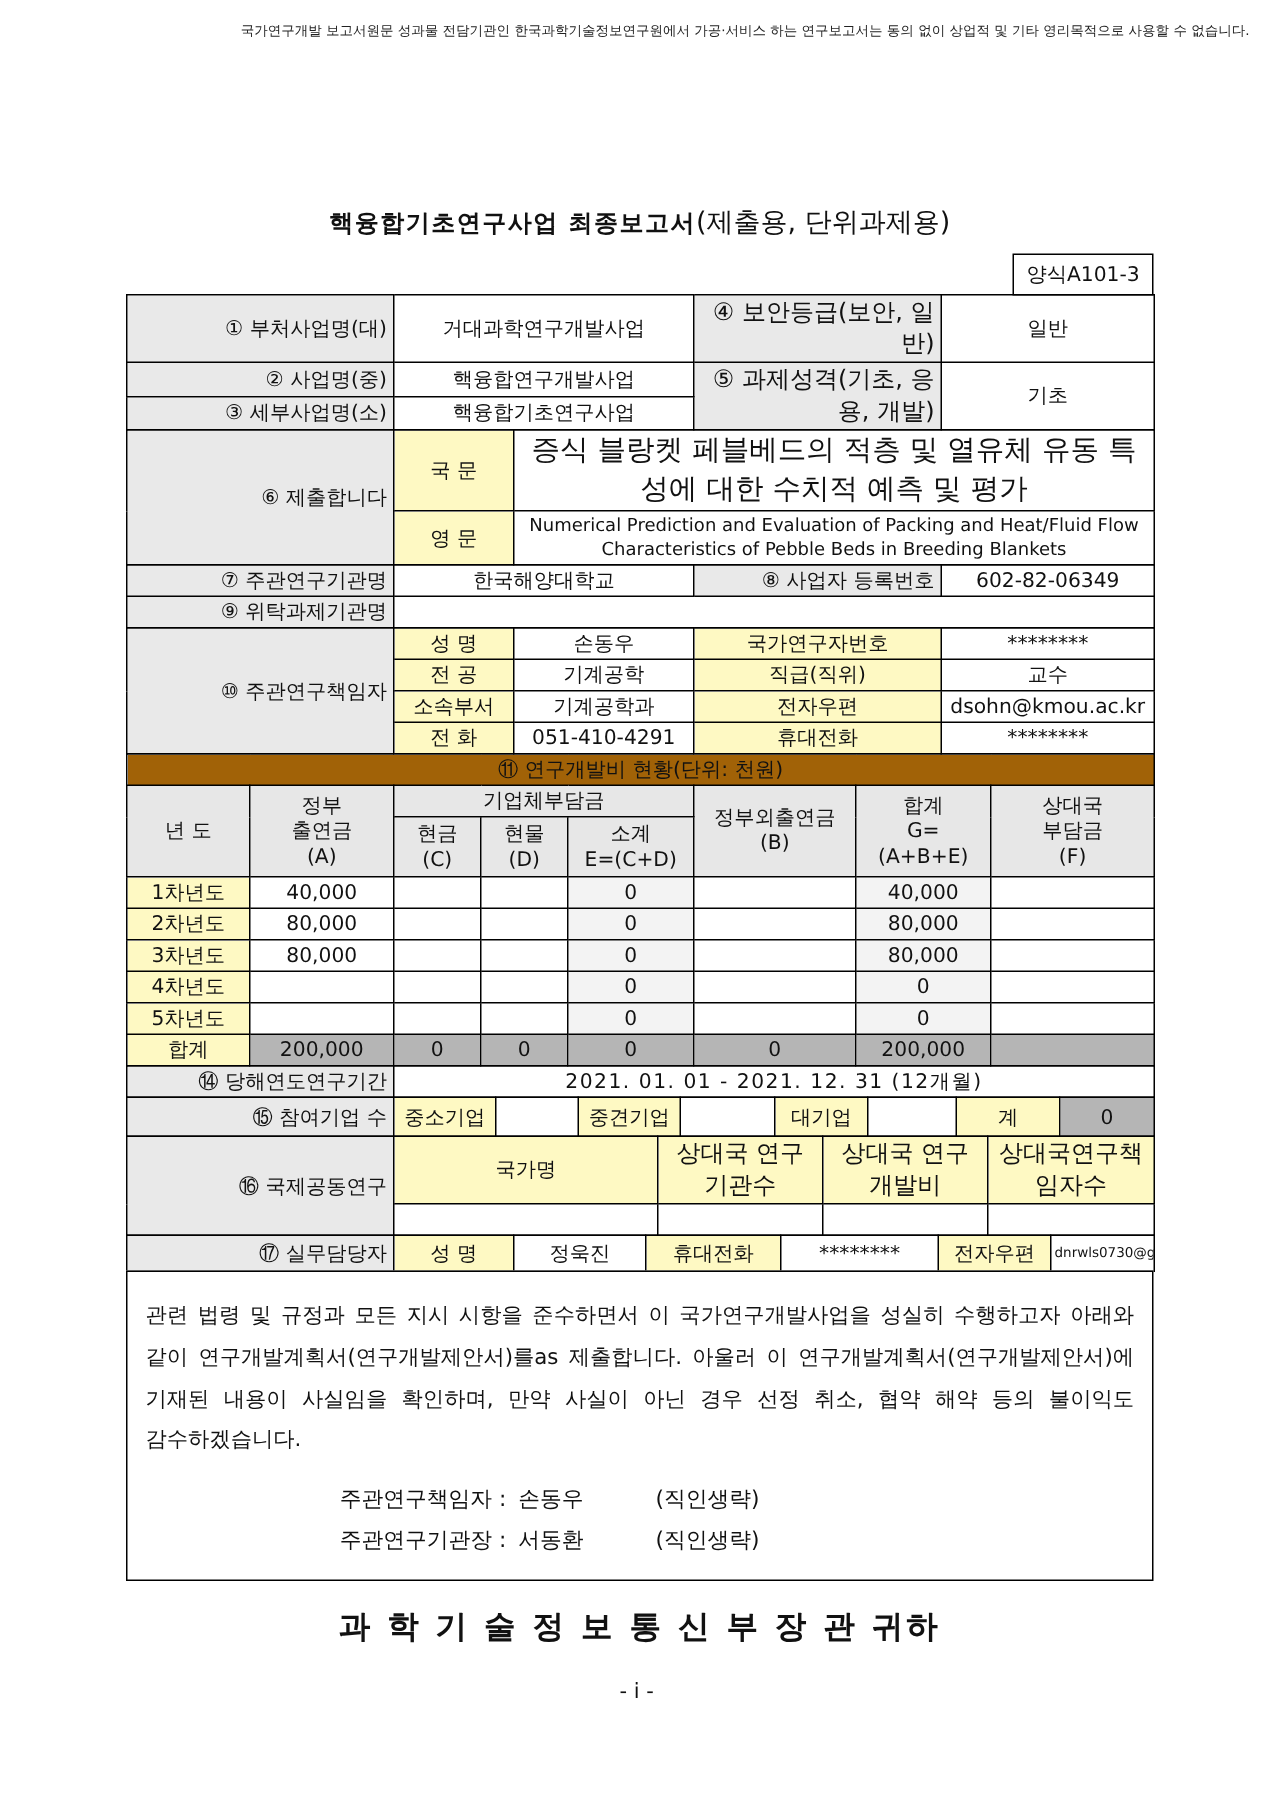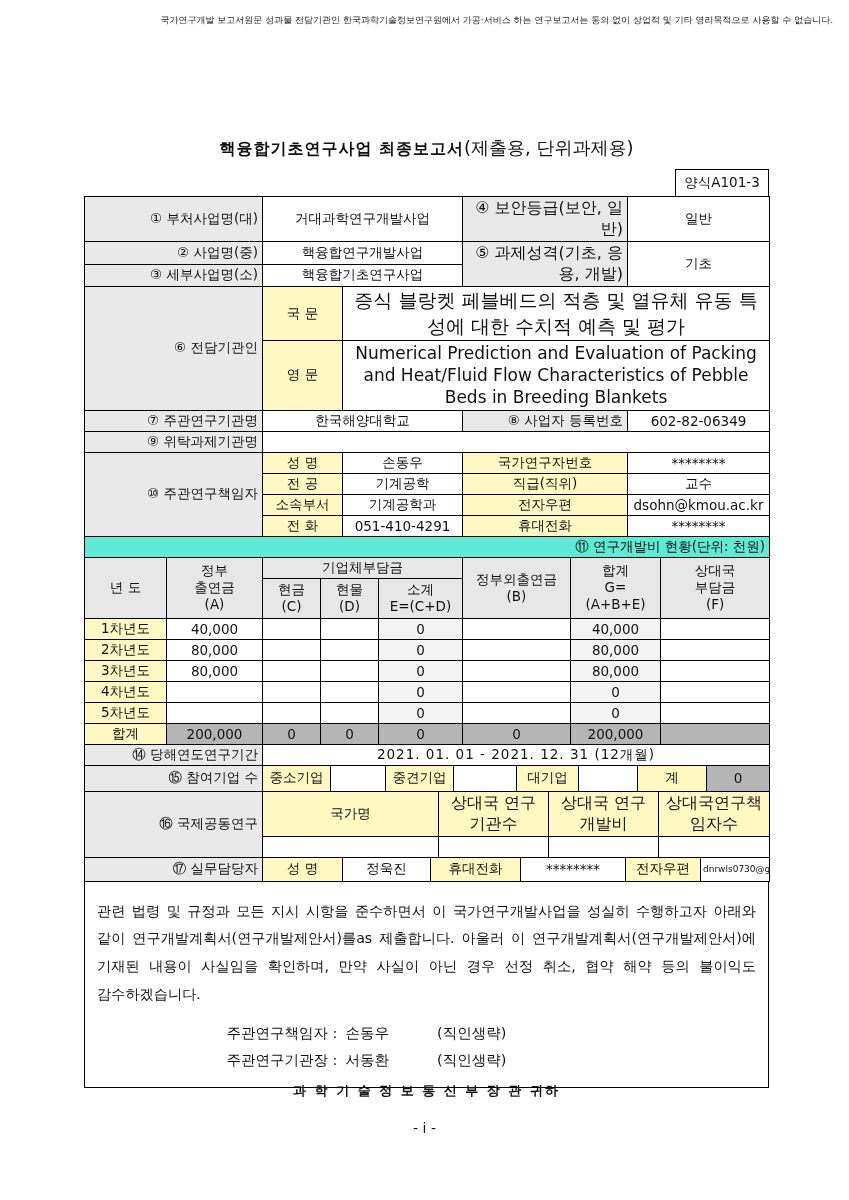--- a/index.html
+++ b/index.html
@@ -31,42 +31,42 @@
     border: 1px solid #000; font-size: 13.5px; text-align: center;
     padding: 1px 4px; height: 21px; overflow: hidden; vertical-align: middle;
   }
   .lbl  { background: #e9e9e9; text-align: right; padding-left: 7px; }
   .sub  { background: #fef9c3; }
   .dark { background: #b5b5b5; }
   .shade{ background: #f3f3f3; }
   .pre  { white-space: pre-line; line-height: 1.25; }
   .small-label { font-size: 16px; }
   .kor-title { font-size: 19px; line-height: 1.35; }
-  .eng-title { font-size: 17px; line-height: 1.3; }
-  .bt td { background: #5eead4; height: 21px; text-align: right; }
+  .eng-title { font-size: 12px; line-height: 1.3; }
+  .bt td { background: #a16207; height: 21px; }
   .bh td { background: #e7e7e7; }
   .bd td { height: 18px; }
   .email-small { font-size: 9px; padding: 1px 2px; }
   .period-val { letter-spacing: 1px; }
   .pledge-box {
     border: 1px solid #000; margin-top: -1px; height: 207px;
     padding: 16px 12px 8px 12px; background: #fff;
   }
   .pledge-text {
     font-size: 14.2px; line-height: 1.95; text-align: justify;
     word-break: keep-all;
   }
   .sig-block { width: 400px; margin: 12px auto 0 auto; font-size: 14.5px; line-height: 1.85; }
   .sig-line { display: flex; }
   .sig-role { }
   .sig-name { margin-left: 8px; }
   .sig-note { margin-left: 48px; }
   .recipient {
-    text-align: center; font-size: 13px; font-weight: bold;
-    letter-spacing: 2px; margin-top: 8px; white-space: nowrap;
+    text-align: center; font-size: 21px; font-weight: bold;
+    letter-spacing: 2px; margin-top: 29px; white-space: nowrap;
   }
   .footer { position: absolute; top: 1120px; left: 0; width: 100%; text-align: center; font-size: 14px; }
 </style>
 </head>
 <body>
 
 <div class="notice">국가연구개발 보고서원문 성과물 전담기관인 한국과학기술정보연구원에서 가공·서비스 하는 연구보고서는 동의 없이 상업적 및 기타 영리목적으로 사용할 수 없습니다.</div>
 
 <div class="title-block">
   <span class="title-main">핵융합기초연구사업  최종보고서</span><span class="title-sub">(제출용, 단위과제용)</span>
@@ -104,21 +104,21 @@
     </table>
 
   <table>
     <colgroup>
         <col style="width:178px">
         <col style="width:80px">
         <col style="width:427px">
       </colgroup>
     <tbody>
         <tr>
-      <td class="lbl" rowspan="2">⑥ 전담기관인</td>
+      <td class="lbl" rowspan="2">⑥ 제출합니다</td>
       <td class="sub" style="height:38px">국 문</td>
       <td class="kor-title">증식 블랑켓 페블베드의 적층 및 열유체 유동 특성에 대한 수치적 예측 및 평가</td>
     </tr>
     <tr>
       <td class="sub" style="height:36px">영 문</td>
       <td class="eng-title">Numerical Prediction and Evaluation of Packing and Heat/Fluid Flow Characteristics of Pebble Beds in Breeding Blankets</td>
     </tr>
   </tbody>
     </table>
 

